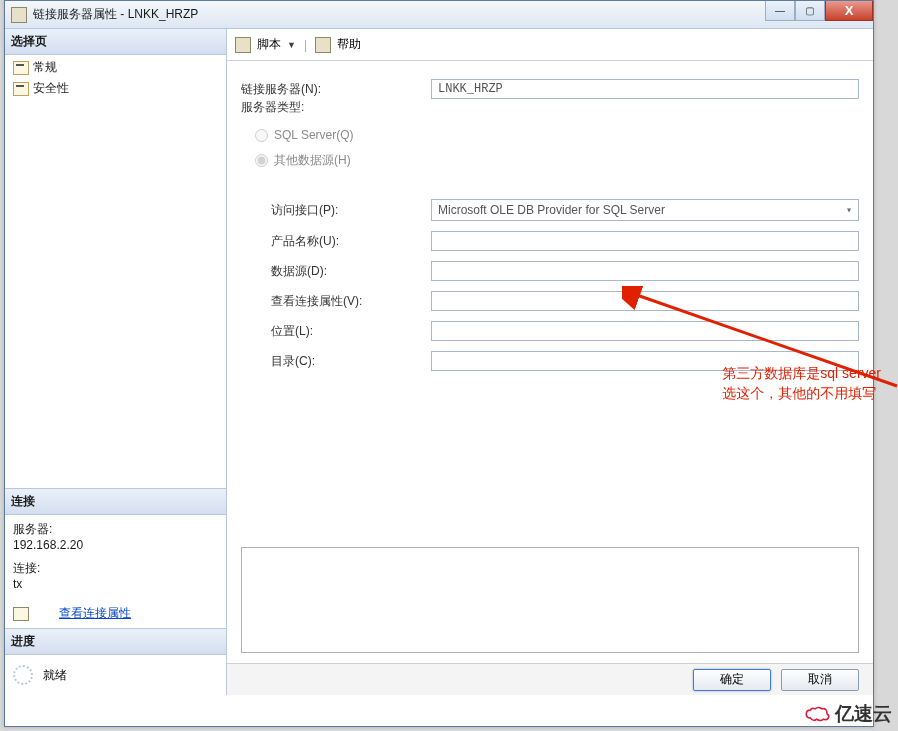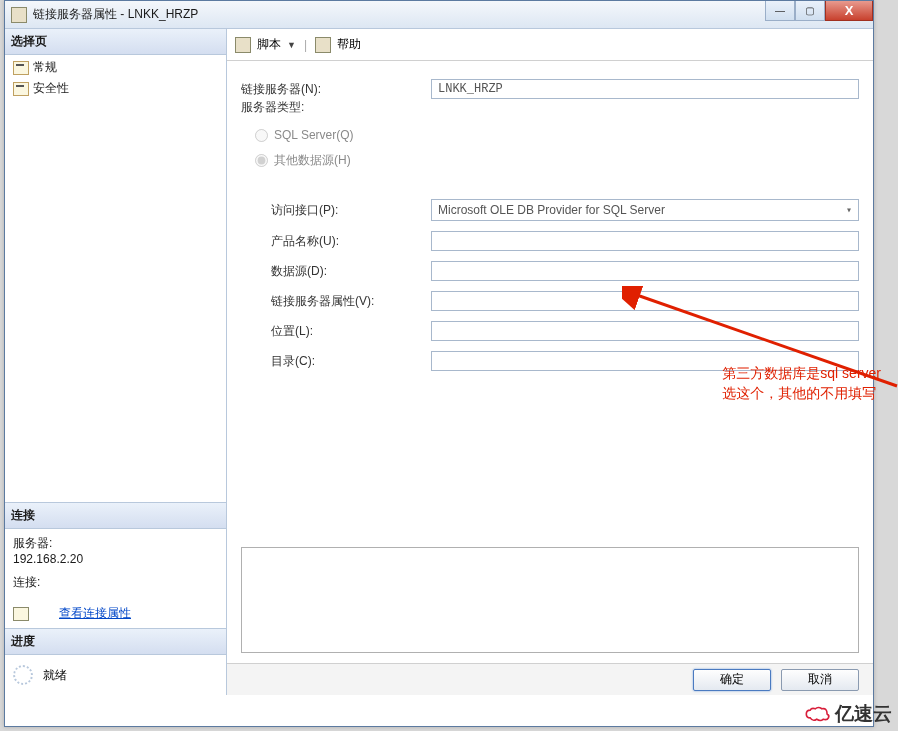--- a/index.html
+++ b/index.html
@@ -86,20 +86,21 @@
 
       <div class="section">
         <div class="pane-header">连接</div>
         <div class="conn-body">
           <div class="row">
             <div>服务器:</div>
             <div>192.168.2.20</div>
           </div>
           <div class="row">
             <div>连接:</div>
+            <div>tx</div>
           </div>
           <div class="conn-link">
             <div class="link-icon"></div>
             <a href="#">查看连接属性</a>
           </div>
         </div>
       </div>
 
       <div class="section">
         <div class="pane-header">进度</div>
@@ -147,21 +148,21 @@
         </div>
         <div class="form-row indent">
           <div class="form-label indent">产品名称(U):</div>
           <input class="text-input" value="" style="">
         </div>
         <div class="form-row indent">
           <div class="form-label indent">数据源(D):</div>
           <input class="text-input" value="" style="">
         </div>
         <div class="form-row indent">
-          <div class="form-label indent">链接服务器属性(V):</div>
+          <div class="form-label indent">查看连接属性(V):</div>
           <input class="text-input" value="" style="">
         </div>
         <div class="form-row indent">
           <div class="form-label indent">位置(L):</div>
           <input class="text-input" value="" style="">
         </div>
         <div class="form-row indent">
           <div class="form-label indent">目录(C):</div>
           <input class="text-input" value="" style="">
         </div>

